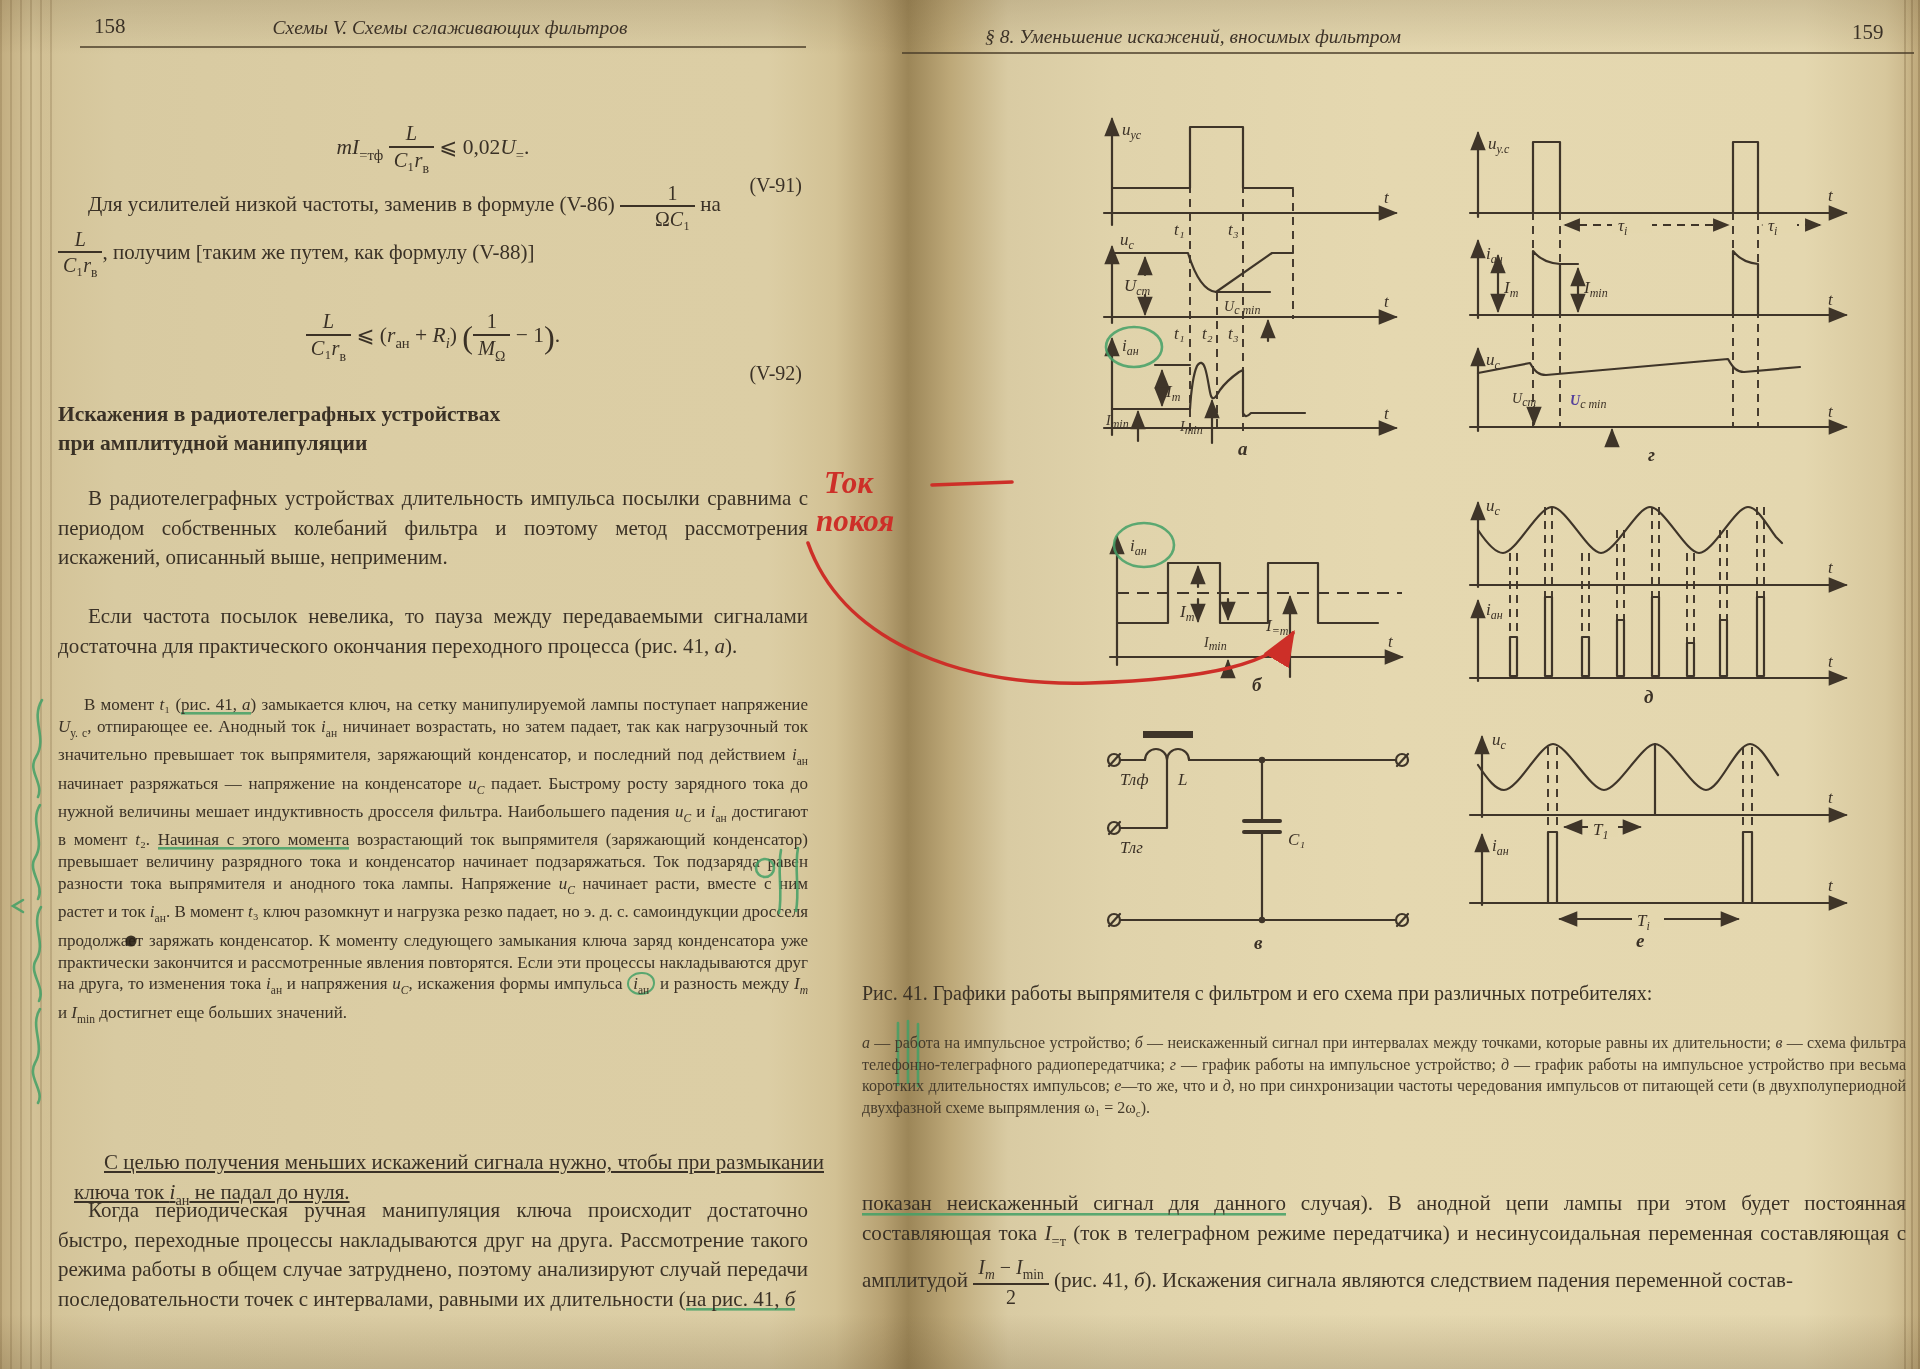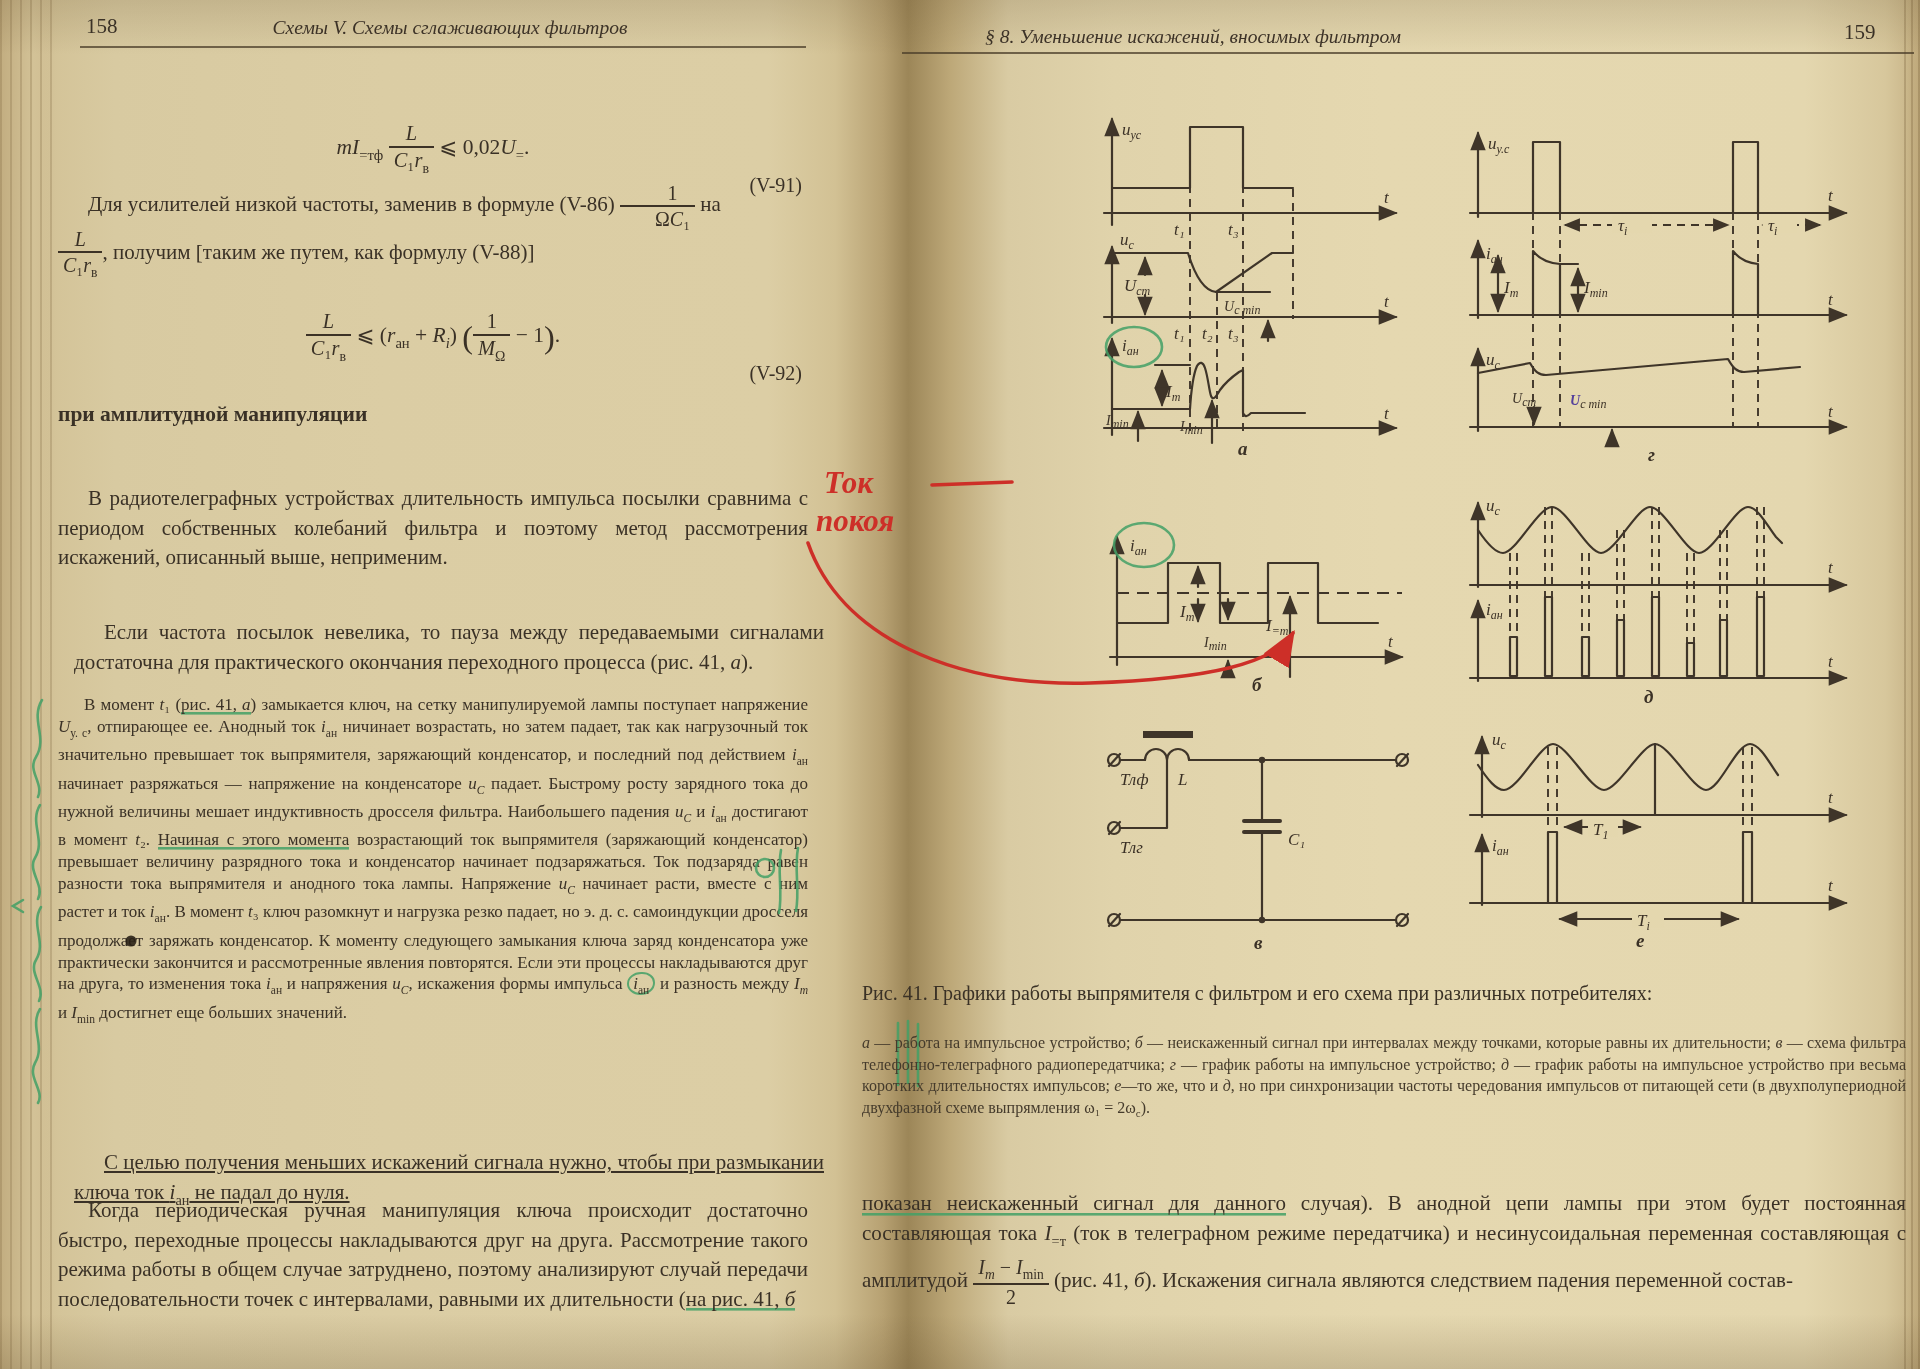--- a/index.html
+++ b/index.html
@@ -14,21 +14,21 @@
       #d7c79c 98.2%, #c4b083 100%);}
   .vignette{position:absolute;inset:0;pointer-events:none;
     background:linear-gradient(180deg, rgba(85,63,30,.16), rgba(0,0,0,0) 4%, rgba(0,0,0,0) 96%, rgba(85,63,30,.2));}
   .fore-left{position:absolute;left:0;top:0;width:52px;height:100%;pointer-events:none;
     background:repeating-linear-gradient(90deg, rgba(120,96,58,.25) 0 2px, rgba(0,0,0,0) 2px 10px),
                linear-gradient(90deg,#c2ad80,#d3c297 65%,rgba(0,0,0,0));}
   .fore-right{position:absolute;right:0;top:0;width:16px;height:100%;pointer-events:none;
     background:repeating-linear-gradient(90deg, rgba(120,96,58,.3) 0 2px, rgba(0,0,0,0) 2px 7px),
                linear-gradient(270deg,#bfa97b,rgba(0,0,0,0));}
 
-  .pgnum{position:absolute;font-size:21px;color:#3a3126;}
+  .pgnum{position:absolute;font-size:21px;color:#3a3126;margin-left:8px;}
   .runhead{position:absolute;font-style:italic;font-size:19.5px;color:#3c3227;}
   .rule{position:absolute;height:2px;background:#4b3d2a;opacity:.75;}
 
   .lp-block{position:absolute;left:58px;width:750px;color:#3a3126;
             font-size:21px;line-height:29.5px;text-align:justify;}
   .rp-block{position:absolute;left:862px;width:1044px;color:#3a3126;
             font-size:21px;line-height:30px;text-align:justify;}
   .indent{text-indent:30px;}
   .petit{font-size:17px;line-height:21.8px;text-indent:26px;}
   .heading{font-weight:bold;font-size:21.5px;line-height:29px;text-align:left;}
@@ -88,25 +88,26 @@
 
   <p class="lp-block" style="top:182px;margin:0;text-indent:30px;">Для усилителей низкой частоты, заменив в формуле (V-86) <span class="ifrac"><span class="num">1</span><span class="den">Ω<span class="i">C</span>₁</span></span> на</p>
   <p class="lp-block" style="top:228px;margin:0;text-align:left;"><span class="ifrac"><span class="num"><span class="i">L</span></span><span class="den"><span class="i">C</span>₁<span class="i">r</span><span class="sb">в</span></span></span>, получим [таким же путем, как формулу (V-88)]</p>
 
   <div class="dform" style="top:310px;">
     <span><span class="ifrac"><span class="num"><span class="i">L</span></span><span class="den"><span class="i">C</span>₁<span class="i">r</span><span class="sb">в</span></span></span> ⩽ (<span class="i">r</span><span class="sb">ан</span> + <span class="i">R</span><span class="isb">i</span>) <span class="bp">(</span><span class="ifrac"><span class="num">1</span><span class="den"><span class="i">M</span><span class="sb">Ω</span></span></span> − 1<span class="bp">)</span>.</span>
     <span class="eqlabel">(V-92)</span>
   </div>
 
   <div class="lp-block heading" style="top:400px;">
+    <div>Искажения в радиотелеграфных устройствах</div>
     <div>при амплитудной манипуляции</div>
   </div>
 
   <p class="lp-block indent" style="top:484px;margin:0;">В радиотелеграфных устройствах длительность импульса посылки сравнима с периодом собственных колебаний фильтра и поэтому метод рассмотрения искажений, описанный выше, неприменим.</p>
-  <p class="lp-block indent" style="top:602px;margin:16px;font-family:Liberation Serif, serif;">Если частота посылок невелика, то пауза между передаваемыми сигналами достаточна для практического окончания переходного процесса (рис. 41, <span class="i">а</span>).</p>
+  <p class="lp-block indent" style="top:602px;margin:0;font-family:Liberation Serif, serif;">Если частота посылок невелика, то пауза между передаваемыми сигналами достаточна для практического окончания переходного процесса (рис. 41, <span class="i">а</span>).</p>
   <p class="lp-block petit" style="top:694px;margin:0;">В момент <span class="i">t</span>₁ (<span class="gu">рис. 41, <span class="i">а</span></span>) замыкается ключ, на сетку манипулируемой лампы поступает напряжение <span class="i">U</span><span class="sb">у. с</span>, отпирающее ее. Анодный ток <span class="i">i</span><span class="sb">ан</span> ничинает возрастать, но затем падает, так как нагрузочный ток значительно превышает ток выпрямителя, заряжающий конденсатор, и последний под действием <span class="i">i</span><span class="sb">ан</span> начинает разряжаться — напряжение на конденсаторе <span class="i">u</span><span class="isb">C</span> падает. Быстрому росту зарядного тока до нужной величины мешает индуктивность дросселя фильтра. Наибольшего падения <span class="i">u</span><span class="isb">C</span> и <span class="i">i</span><span class="sb">ан</span> достигают в момент <span class="i">t</span>₂. <span class="gu">Начиная с этого момента</span> возрастающий ток выпрямителя (заряжающий конденсатор) превышает величину разрядного тока и конденсатор начинает подзаряжаться. Ток подзаряда равен разности тока выпрямителя и анодного тока лампы. Напряжение <span class="i">u</span><span class="isb">C</span> начинает расти, вместе с ним растет и ток <span class="i">i</span><span class="sb">ан</span>. В момент <span class="i">t</span>₃ ключ разомкнут и нагрузка резко падает, но э. д. с. самоиндукции дросселя продолжает заряжать конденсатор. К моменту следующего замыкания ключа заряд конденсатора уже практически закончится и рассмотренные явления повторятся. Если эти процессы накладываются друг на друга, то изменения тока <span class="i">i</span><span class="sb">ан</span> и напряжения <span class="i">u</span><span class="isb">C</span>, искажения формы импульса <span class="gc"><span class="i">i</span><span class="sb">ан</span></span> и разность между <span class="i">I</span><span class="isb">m</span> и <span class="i">I</span><span class="sb">min</span> достигнет еще больших значений.</p>
   <p class="lp-block indent" style="top:1132px;margin:16px;text-decoration:underline;">С целью получения меньших искажений сигнала нужно, чтобы при размыкании ключа ток <span class="i">i</span><span class="sb">ан</span> не падал до нуля.</p>
   <p class="lp-block indent" style="top:1196px;margin:0;">Когда периодическая ручная манипуляция ключа происходит достаточно быстро, переходные процессы накладываются друг на друга. Рассмотрение такого режима работы в общем случае затруднено, поэтому анализируют случай передачи последовательности точек с интервалами, равными их длительности (<span class="gu">на рис. 41, <span class="i">б</span></span></p>
 
   <svg style="left:0;top:0;width:860px;height:1369px;">
     <g class="grn">
       <path d="M42,700 C30,720 48,737 36,757 C27,771 44,783 38,797"></path>
       <path d="M40,805 C29,823 46,840 35,858 C27,871 45,885 38,899"></path>
       <path d="M41,907 C30,925 47,942 36,960 C28,973 46,987 39,1001"></path>
       <path d="M40,1009 C29,1027 46,1045 35,1063 C27,1077 45,1091 38,1103"></path>

